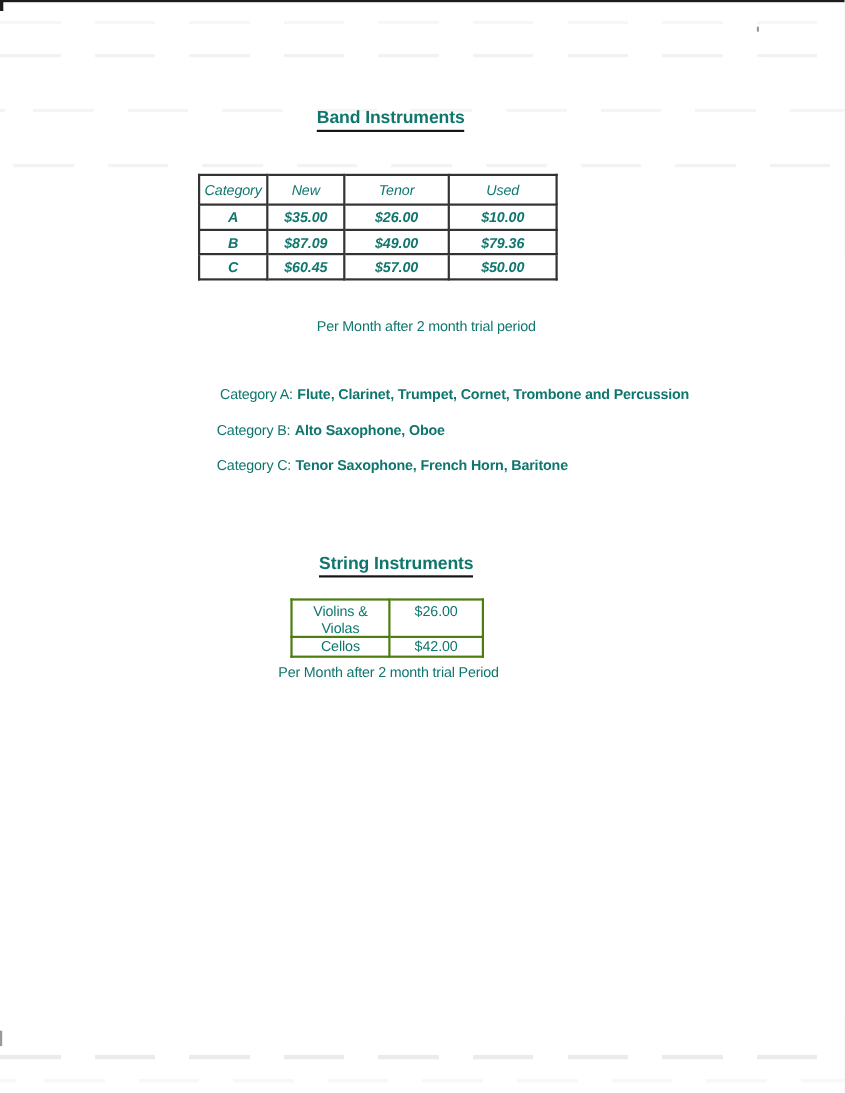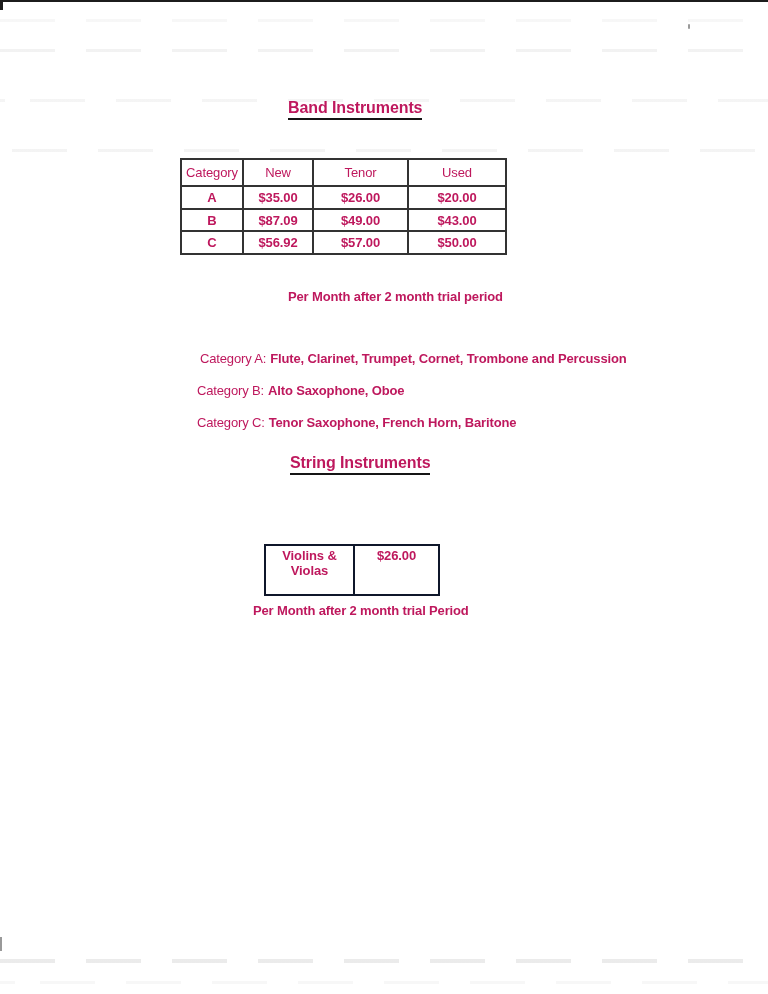--- a/index.html
+++ b/index.html
@@ -3,21 +3,21 @@
 <meta charset="utf-8">
 <style>
   html, body { margin: 0; padding: 0; background: #e8e8e8; }
   .page {
     position: relative;
     width: 768px;
     height: 994px;
     background: #ffffff;
     overflow: hidden;
     font-family: "Liberation Sans", "DejaVu Sans", sans-serif;
-    color: #be185d;
+    color: #0f766e;
   }
 
   
   .top-edge { position: absolute; top: 0; left: 0; width: 100%; height: 2px; background: #1c1c1c; }
   .corner-mark { position: absolute; top: 0; left: 0; width: 3px; height: 10px; background: #1c1c1c; }
   .bottom-left-sliver { position: absolute; top: 937px; left: 0; width: 2px; height: 14px; background: #555; opacity: .6; }
   .speck { position: absolute; top: 24px; left: 688px; width: 2px; height: 5px; background: #9a9a9a; border-radius: 1px; }
   .streak {
     position: absolute; left: 0; width: 768px; height: 3px;
     background-image: repeating-linear-gradient(90deg,
@@ -35,50 +35,51 @@
   .section-title {
     position: absolute;
     font-size: 16px;
     font-weight: 700;
     letter-spacing: -0.1px;
     border-bottom: 2px solid #151515;
     padding-bottom: 1px;
     white-space: nowrap;
   }
   .band-title   { left: 288px; top: 99px;  }
-  .string-title { left: 290px; top: 454px; }
+  .string-title { left: 290px; top: 504px; }
 
   
   table { border-collapse: collapse; table-layout: fixed; }
   .band-table {
     position: absolute; left: 180px; top: 158px;
     font-size: 13px; letter-spacing: -0.1px;
   }
   .band-table th, .band-table td {
     border: 2px solid #333333;
     text-align: center;
     vertical-align: middle;
     padding: 0;
     overflow: hidden;
+    font-style: italic;
   }
   .band-table th { font-weight: 400; height: 25px; }
   .band-table td { font-weight: 700; }
   .band-table tr.r1 td { height: 21px; }
   .band-table tr.r2 td { height: 20px; }
   .band-table tr.r3 td { height: 21px; }
   .col-cat  { width: 62px; }
   .col-new  { width: 70px; }
   .col-demo { width: 95px; }
   .col-used { width: 98px; }
 
   
   .caption {
     position: absolute;
     font-size: 13px;
-    font-weight: 700;
+    font-weight: 400;
     letter-spacing: -0.15px;
     white-space: nowrap;
   }
   .band-caption   { left: 288px; top: 289px; }
   .string-caption { left: 253px; top: 603px; }
 
   
   .cat-note {
     position: absolute;
     font-size: 13px;
@@ -90,24 +91,24 @@
   .note-c { left: 197px; top: 415px; }
   .note-label { font-weight: 400; margin-right: 4px; }
   .note-instruments { font-weight: 700; }
 
   
   .string-table {
     position: absolute; left: 264px; top: 544px;
     font-size: 13px; letter-spacing: -0.1px;
   }
   .string-table td {
-    border: 2px solid #0f172a;
+    border: 2px solid #4d7c0f;
     text-align: center;
-    font-weight: 700;
-    padding: 16px;
+    font-weight: 400;
+    padding: 0;
     overflow: hidden;
   }
   .col-sname  { width: 89px; }
   .col-sprice { width: 85px; }
   .string-table tr.r1 td {
     height: 29px;
     vertical-align: top;
     padding-top: 2px;
     line-height: 15px;
     white-space: pre-line;
@@ -145,31 +146,31 @@
         <th>New</th>
         <th>Tenor</th>
         <th>Used</th>
       </tr>
     </thead>
     <tbody>
       <tr class="r1">
         <td>A</td>
         <td>$35.00</td>
         <td>$26.00</td>
-        <td>$20.00</td>
+        <td>$10.00</td>
       </tr>
       <tr class="r2">
         <td>B</td>
         <td>$87.09</td>
         <td>$49.00</td>
-        <td>$43.00</td>
+        <td>$79.36</td>
       </tr>
       <tr class="r3">
         <td>C</td>
-        <td>$56.92</td>
+        <td>$60.45</td>
         <td>$57.00</td>
         <td>$50.00</td>
       </tr>
     </tbody>
   </table>
 
   <div class="caption band-caption">Per Month after 2 month trial period</div>
 
   <div class="cat-note note-a">
     <span class="note-label">Category A:</span><span class="note-instruments">Flute, Clarinet, Trumpet, Cornet, Trombone and Percussion</span>
@@ -187,18 +188,22 @@
     <colgroup>
       <col class="col-sname">
         <col class="col-sprice">
     </colgroup>
     <tbody>
       <tr class="r1">
         <td>Violins &amp;
 Violas</td>
         <td>$26.00</td>
       </tr>
+      <tr class="r2">
+        <td>Cellos</td>
+        <td>$42.00</td>
+      </tr>
     </tbody>
   </table>
 
   <div class="caption string-caption">Per Month after 2 month trial Period</div>
 
 </div>
 
 </body></html>

